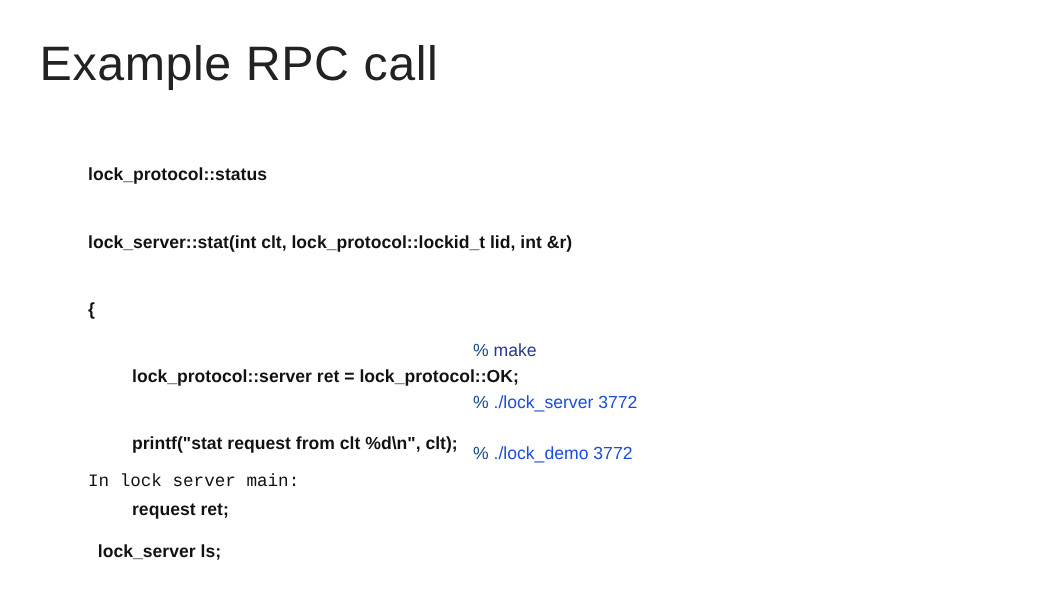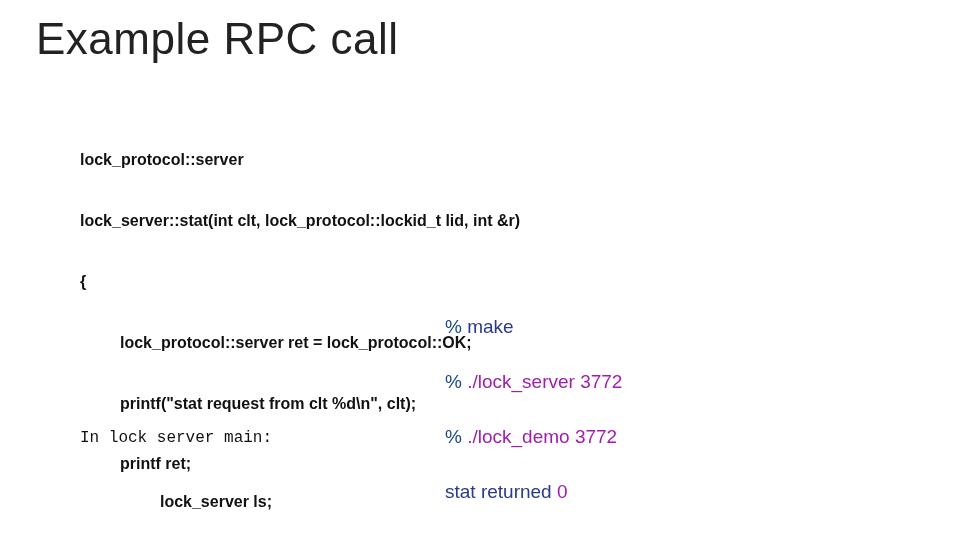--- a/index.html
+++ b/index.html
@@ -6,21 +6,21 @@
   body {
     width: 960px;
     height: 540px;
     background: #ffffff;
     font-family: "Segoe UI", "Helvetica Neue", Arial, sans-serif;
     position: relative;
     overflow: hidden;
   }
   .title {
     position: absolute;
-    top: 14px;
+    top: 34px;
     left: 36px;
     font-size: 44px;
     font-weight: 300;
     color: #222;
     letter-spacing: 0.5px;
   }
   .code-block {
     position: absolute;
     top: 115px;
     left: 80px;
@@ -38,55 +38,54 @@
     top: 390px;
     left: 80px;
     font-family: "Segoe UI", Arial, sans-serif;
     font-size: 16px;
     font-weight: 400;
     color: #111;
     line-height: 2.0;
     white-space: pre;
   }
   .sub-block .label { font-weight: 400; font-family: Liberation Mono, monospace; }
-  .sub-block .bold { font-weight: 600; text-align: right; }
+  .sub-block .bold { font-weight: 600; }
   .terminal {
     position: absolute;
     top: 285px;
-    left: 445px;
+    left: 430px;
     font-family: Arial, sans-serif;
-    font-size: 19px;
+    font-size: 16px;
     line-height: 1.45;
     white-space: pre;
   }
   .term-line { display: block; }
   .pct { color: #1a4a8a; }
   .blue { color: #2a3a8a; }
-  .red  { color: #a21caf; }
+  .red  { color: #1d4ed8; }
 </style>
 </head>
 <body>
 
 <h1 class="title">Example RPC call</h1>
 
 <div class="code-block">
-<span class="code-line">lock_protocol::server</span>
+<span class="code-line">lock_protocol::status</span>
 <span class="code-line">lock_server::stat(int clt, lock_protocol::lockid_t lid, int &amp;r)</span>
 <span class="code-line">{</span>
 <span class="code-line indent1">lock_protocol::server ret = lock_protocol::OK;</span>
 <span class="code-line indent1">printf("stat request from clt %d\n", clt);</span>
-<span class="code-line indent1">printf ret;</span>
+<span class="code-line indent1">request ret;</span>
 
 </div>
 
 <div class="sub-block">
 <span class="code-line label">In lock server main:</span>
 <span class="code-line bold">  <span>lock_server ls;</span></span>
 
 
 </div>
 
 <div class="terminal">
 <span class="term-line"><span class="pct">% </span><span class="blue">make</span></span>
 <span class="term-line"><span class="pct">% </span><span class="red">./lock_server 3772</span></span>
 <span class="term-line"><span class="pct">% </span><span class="red">./lock_demo 3772</span></span>
-<span class="term-line"><span class="blue">stat returned </span><span class="red">0</span></span>
 </div>
 
 </body></html>

